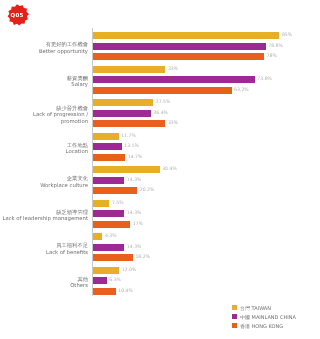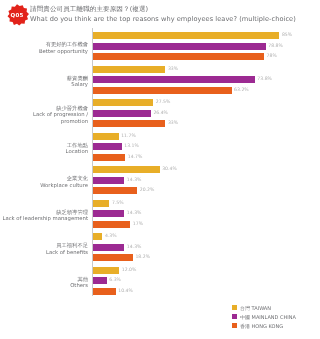--- a/index.html
+++ b/index.html
@@ -65,22 +65,20 @@
 <div class="header">
   <div class="badge">
     <svg width="26" height="24" viewBox="0 0 26 24" xmlns="http://www.w3.org/2000/svg">
       <g fill="#E2231A">
         <path d="M13 1.2 L15.6 3.0 L18.7 2.2 L19.9 5.1 L23.0 5.6 L22.6 8.8 L25.0 10.9 L23.0 13.3 L24.0 16.3 L21.1 17.6 L20.6 20.7 L17.4 20.4 L15.2 22.6 L13.0 20.8 L9.9 21.9 L8.6 19.1 L5.5 18.6 L5.8 15.4 L3.5 13.2 L5.4 10.9 L4.4 7.9 L7.2 6.5 L7.7 3.4 L10.9 3.8 Z"></path>
       </g>
       <circle cx="13.5" cy="11.8" r="6.6" fill="#E2231A"></circle>
     </svg>
     <div class="badge-label">Q05</div>
   </div>
-  <div class="q-zh">請問貴公司員工離職的主要原因？(複選)</div>
-  <div class="q-en">What do you think are the top reasons why employees leave? (multiple-choice)</div>
 </div>
 
 <div class="plot">
   <div class="axis"></div>
   <div id="groups">
       <div class="group" style="top: 3px;">
         <div class="cat-label" style="top: 10.15px;">
           <span class="zh">有更好的工作機會</span>
           <span class="en">Better opportunity</span>
         </div>

